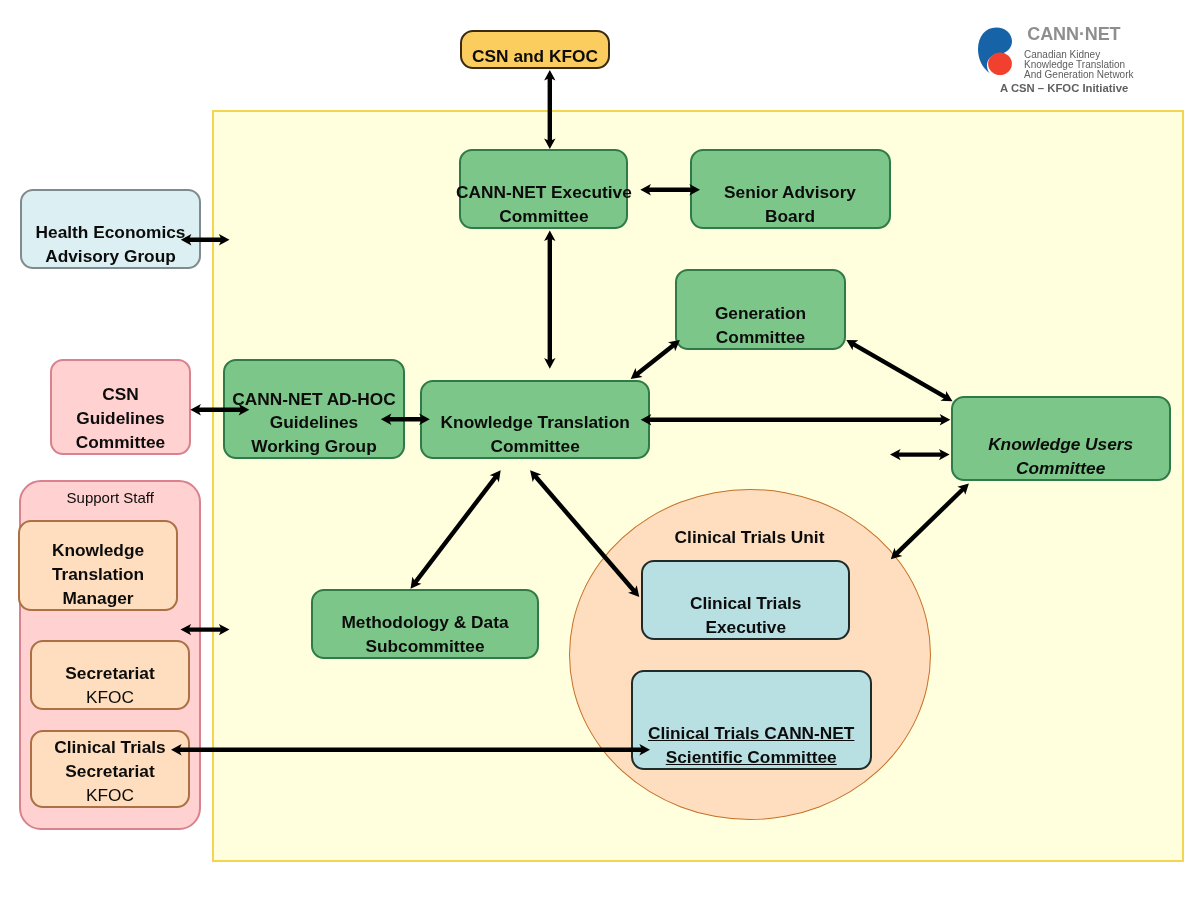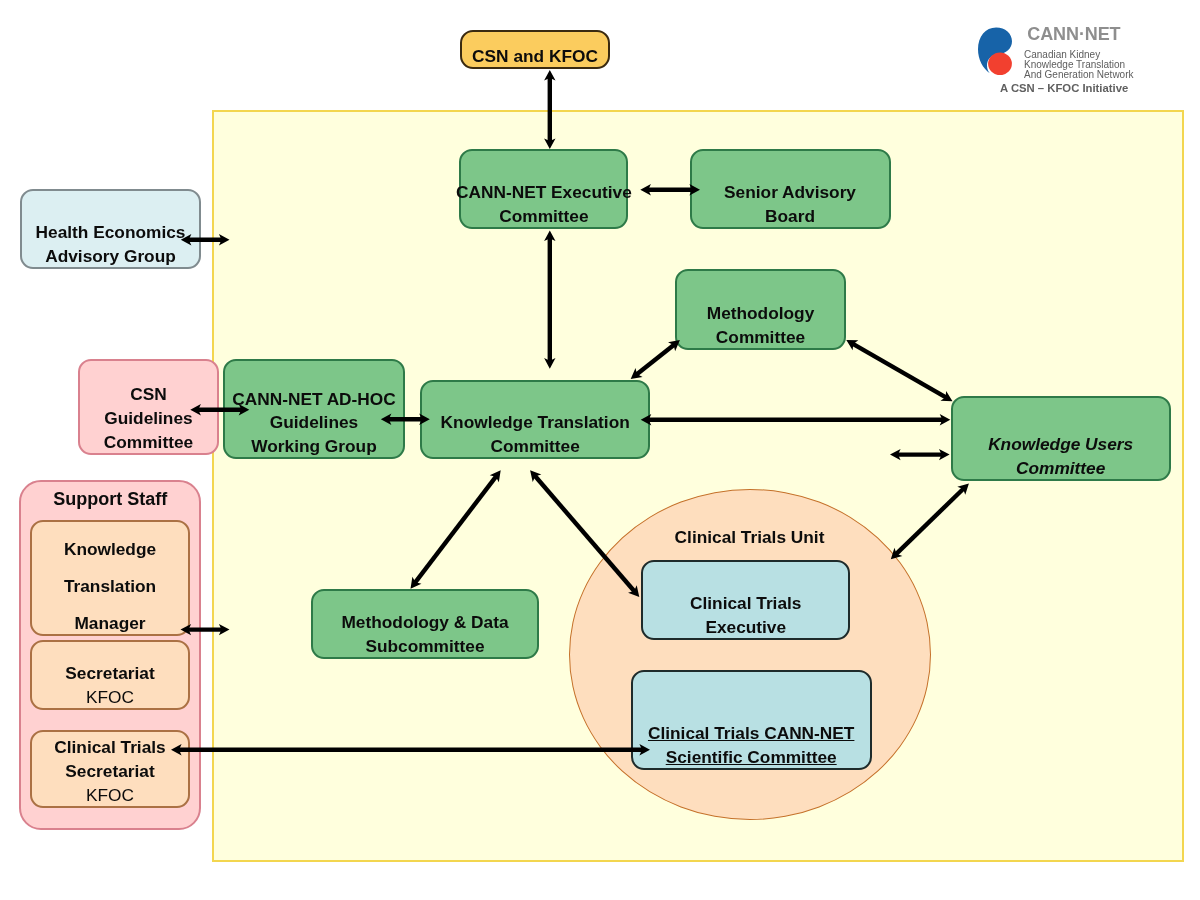--- a/index.html
+++ b/index.html
@@ -21,27 +21,27 @@
   
   #ctu{position:absolute;left:568.5px;top:489px;width:362px;height:331px;
        background:#fedebe;border:1.7px solid #c5712a;border-radius:50%;box-sizing:border-box;}
   #ctu-label{position:absolute;left:568.5px;top:526.5px;width:362px;
              text-align:center;font-weight:bold;font-size:17.3px;color:#0c0c0c;}
 
   
   #support{position:absolute;left:18.9px;top:479.5px;width:182.6px;height:350px;
            background:#ffd1d1;border:2.2px solid #d9818e;border-radius:22px;box-sizing:border-box;}
   #support-title{position:absolute;left:18.9px;top:489px;width:182.6px;text-align:center;
-                 font-weight:bold;font-size:18px;color:#0c0c0c;}
+                 font-weight:normal;font-size:15px;color:#0c0c0c;}
 
   .green{background:#7dc689;border:2.1px solid #2e7a48;border-radius:13px;}
   .gold{background:#fbcc5e;border:2.1px solid #3a2a10;border-radius:13px;}
   .pale-blue{background:#dceff2;border:2.1px solid #808b8f;border-radius:13px;}
   .ct-blue{background:#b8e0e3;border:2.1px solid #1e2b2b;border-radius:13px;}
-  .pink{background:#ffd1d1;border:2.1px solid #d9818e;border-radius:13px;margin-left:28px;}
+  .pink{background:#ffd1d1;border:2.1px solid #d9818e;border-radius:13px;}
   .peach{background:#fedebe;border:2.1px solid #ab7144;border-radius:13px;}
 
   #arrows{position:absolute;left:0;top:0;width:1200px;height:900px;pointer-events:none;}
 
   
   #logo{position:absolute;left:975px;top:20px;width:160px;height:80px;}
   #logo-mark{position:absolute;left:2px;top:6.4px;width:36.5px;height:48.7px;}
   #logo-word{position:absolute;left:52.3px;top:25.0px;font-weight:bold;font-size:18px;
              letter-spacing:-0.1px;color:#8e8e8e;white-space:nowrap;
              transform:translateY(-100%);}
@@ -93,21 +93,21 @@
     <span class="ln">Guidelines</span>
     <span class="ln">Working Group</span>
   </div>
 
   <div class="node green" style="left:420.4px;top:380.3px;width:229.6px;height:78.8px;">
     <span class="ln">Knowledge Translation</span>
     <span class="ln">Committee</span>
   </div>
 
   <div class="node green" style="left:675px;top:269px;width:171px;height:81px;">
-    <span class="ln">Methodology</span>
+    <span class="ln">Generation</span>
     <span class="ln">Committee</span>
   </div>
 
   <div class="node green" style="left:950.6px;top:395.8px;width:220.1px;height:85.1px;font-style:italic;">
     <span class="ln">Knowledge Users</span>
     <span class="ln">Committee</span>
   </div>
 
   <div class="node green" style="left:310.8px;top:589.3px;width:228.4px;height:70.2px;">
     <span class="ln">Methodology &amp; Data</span>
@@ -117,21 +117,21 @@
   <div class="node ct-blue" style="left:641.1px;top:559.7px;width:209.3px;height:80.5px;">
     <span class="ln">Clinical Trials</span>
     <span class="ln">Executive</span>
   </div>
 
   <div class="node ct-blue" style="left:630.6px;top:669.7px;width:241.2px;height:100.5px;text-decoration:underline;">
     <span class="ln">Clinical Trials CANN-NET</span>
     <span class="ln">Scientific Committee</span>
   </div>
 
-  <div class="node peach" style="left:30px;top:520px;width:160px;height:116px;gap:13px;">
+  <div class="node peach" style="left:18px;top:520px;width:160px;height:91px;">
     <span class="ln">Knowledge</span>
     <span class="ln">Translation</span>
     <span class="ln">Manager</span>
   </div>
 
   <div class="node peach" style="left:30px;top:640px;width:160px;height:70px;">
     <span class="ln">Secretariat</span>
     <span class="ln reg">KFOC</span>
   </div>
 

